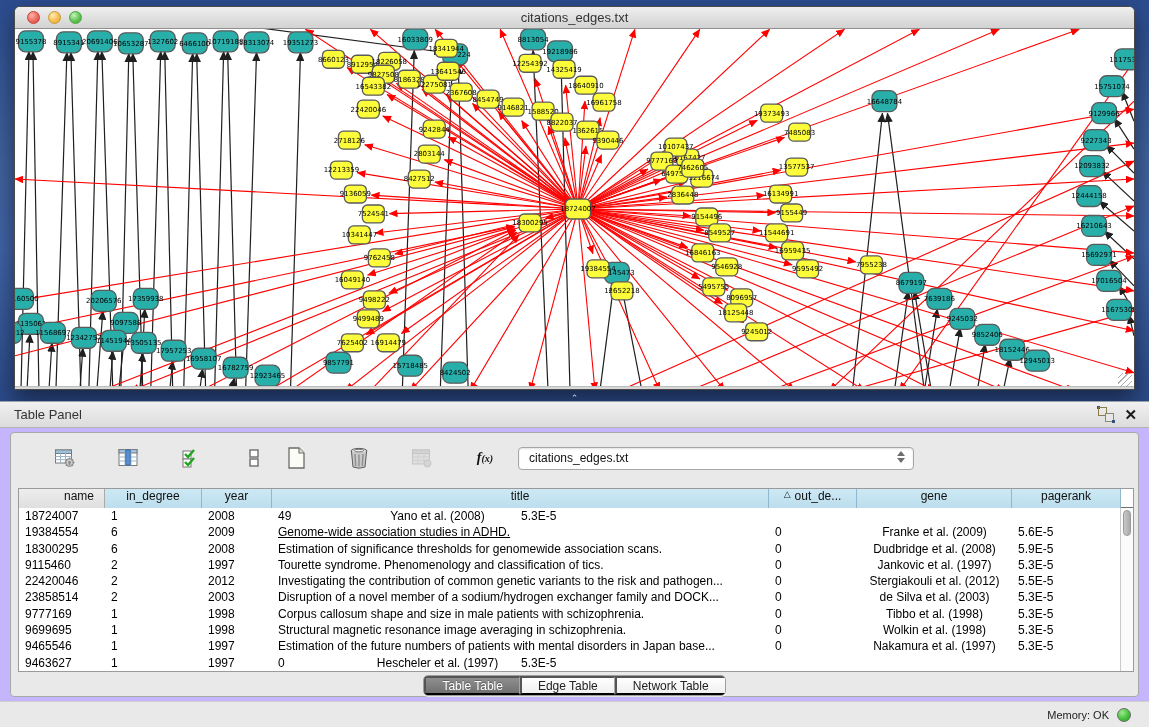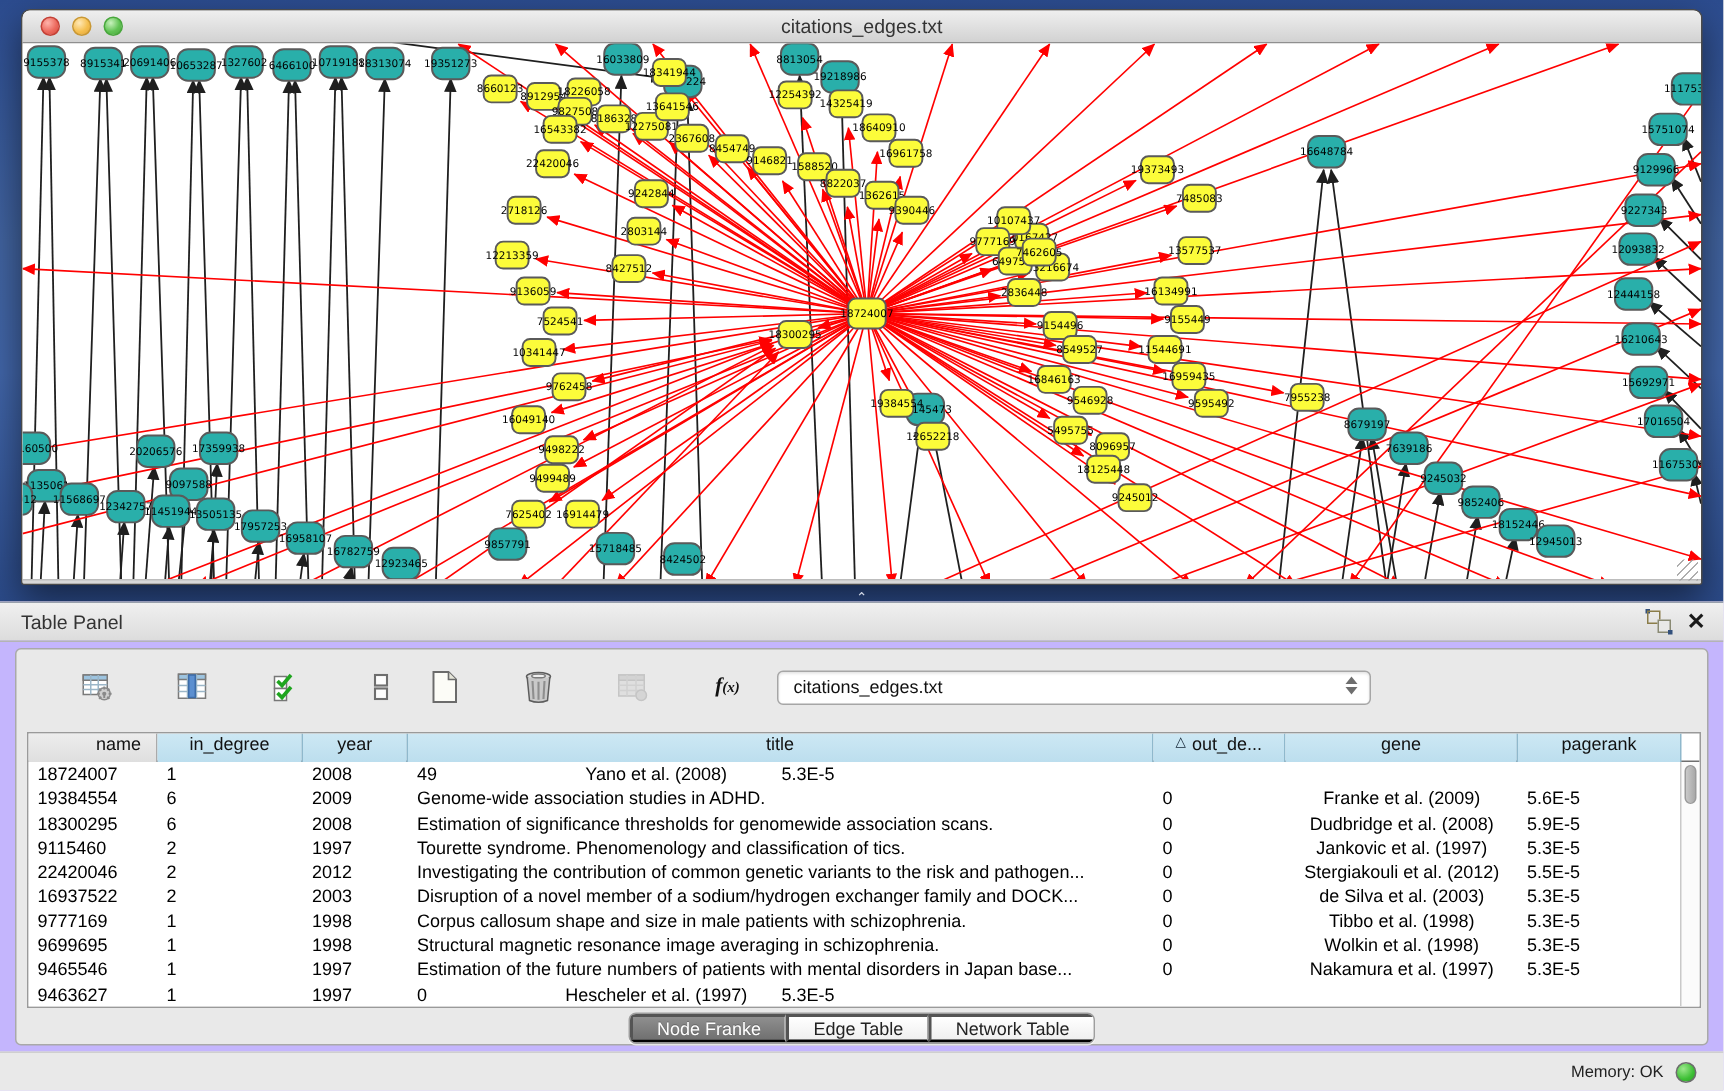--- a/index.html
+++ b/index.html
@@ -848,21 +848,21 @@
               <div class="td" style="width: 97px;">1</div>
               <div class="td" style="width: 70px;">2008</div>
               <div class="td" style="width: 88px;">49</div>
               <div class="td center" style="width: 155px;">Yano et al. (2008)</div>
               <div class="td" style="width: 109px;">5.3E-5</div>
             </div>
             <div class="tr">
               <div class="td" style="width: 86px;">19384554</div>
               <div class="td" style="width: 97px;">6</div>
               <div class="td" style="width: 70px;">2009</div>
-              <div class="td" style="width: 497px;">Genome-wide association studies in ADHD.</div>
+              <div class="td" style="width: 497px; text-decoration: underline;">Genome-wide association studies in ADHD.</div>
               <div class="td" style="width: 88px;">0</div>
               <div class="td center" style="width: 155px;">Franke et al. (2009)</div>
               <div class="td" style="width: 109px;">5.6E-5</div>
             </div>
             <div class="tr">
               <div class="td" style="width: 86px;">18300295</div>
               <div class="td" style="width: 97px;">6</div>
               <div class="td" style="width: 70px;">2008</div>
               <div class="td" style="width: 497px;">Estimation of significance thresholds for genomewide association scans.</div>
               <div class="td" style="width: 88px;">0</div>
@@ -881,21 +881,21 @@
             <div class="tr">
               <div class="td" style="width: 86px;">22420046</div>
               <div class="td" style="width: 97px;">2</div>
               <div class="td" style="width: 70px;">2012</div>
               <div class="td" style="width: 497px;">Investigating the contribution of common genetic variants to the risk and pathogen...</div>
               <div class="td" style="width: 88px;">0</div>
               <div class="td center" style="width: 155px;">Stergiakouli et al. (2012)</div>
               <div class="td" style="width: 109px;">5.5E-5</div>
             </div>
             <div class="tr">
-              <div class="td" style="width: 86px;">16937522</div>
+              <div class="td" style="width: 86px;">23858514</div>
               <div class="td" style="width: 97px;">2</div>
               <div class="td" style="width: 70px;">2003</div>
               <div class="td" style="width: 497px;">Disruption of a novel member of a sodium/hydrogen exchanger family and DOCK...</div>
               <div class="td" style="width: 88px;">0</div>
               <div class="td center" style="width: 155px;">de Silva et al. (2003)</div>
               <div class="td" style="width: 109px;">5.3E-5</div>
             </div>
             <div class="tr">
               <div class="td" style="width: 86px;">9777169</div>
               <div class="td" style="width: 97px;">1</div>
@@ -932,21 +932,21 @@
               <div class="td" style="width: 109px;">5.3E-5</div>
             </div>
           </div>
         <div class="vscroll">
           <div class="vthumb"></div>
         </div>
       </div>
 
       <div class="tabs-row">
         <div class="seg">
-            <button class="seg-btn sel">Node Franke</button>
+            <button class="seg-btn sel">Table Table</button>
             <button class="seg-btn">Edge Table</button>
             <button class="seg-btn">Network Table</button>
           </div>
       </div>
     </div>
 
     <div class="statusbar">
       <span class="mem-label">Memory: OK</span>
       <span class="mem-dot"></span>
     </div>

